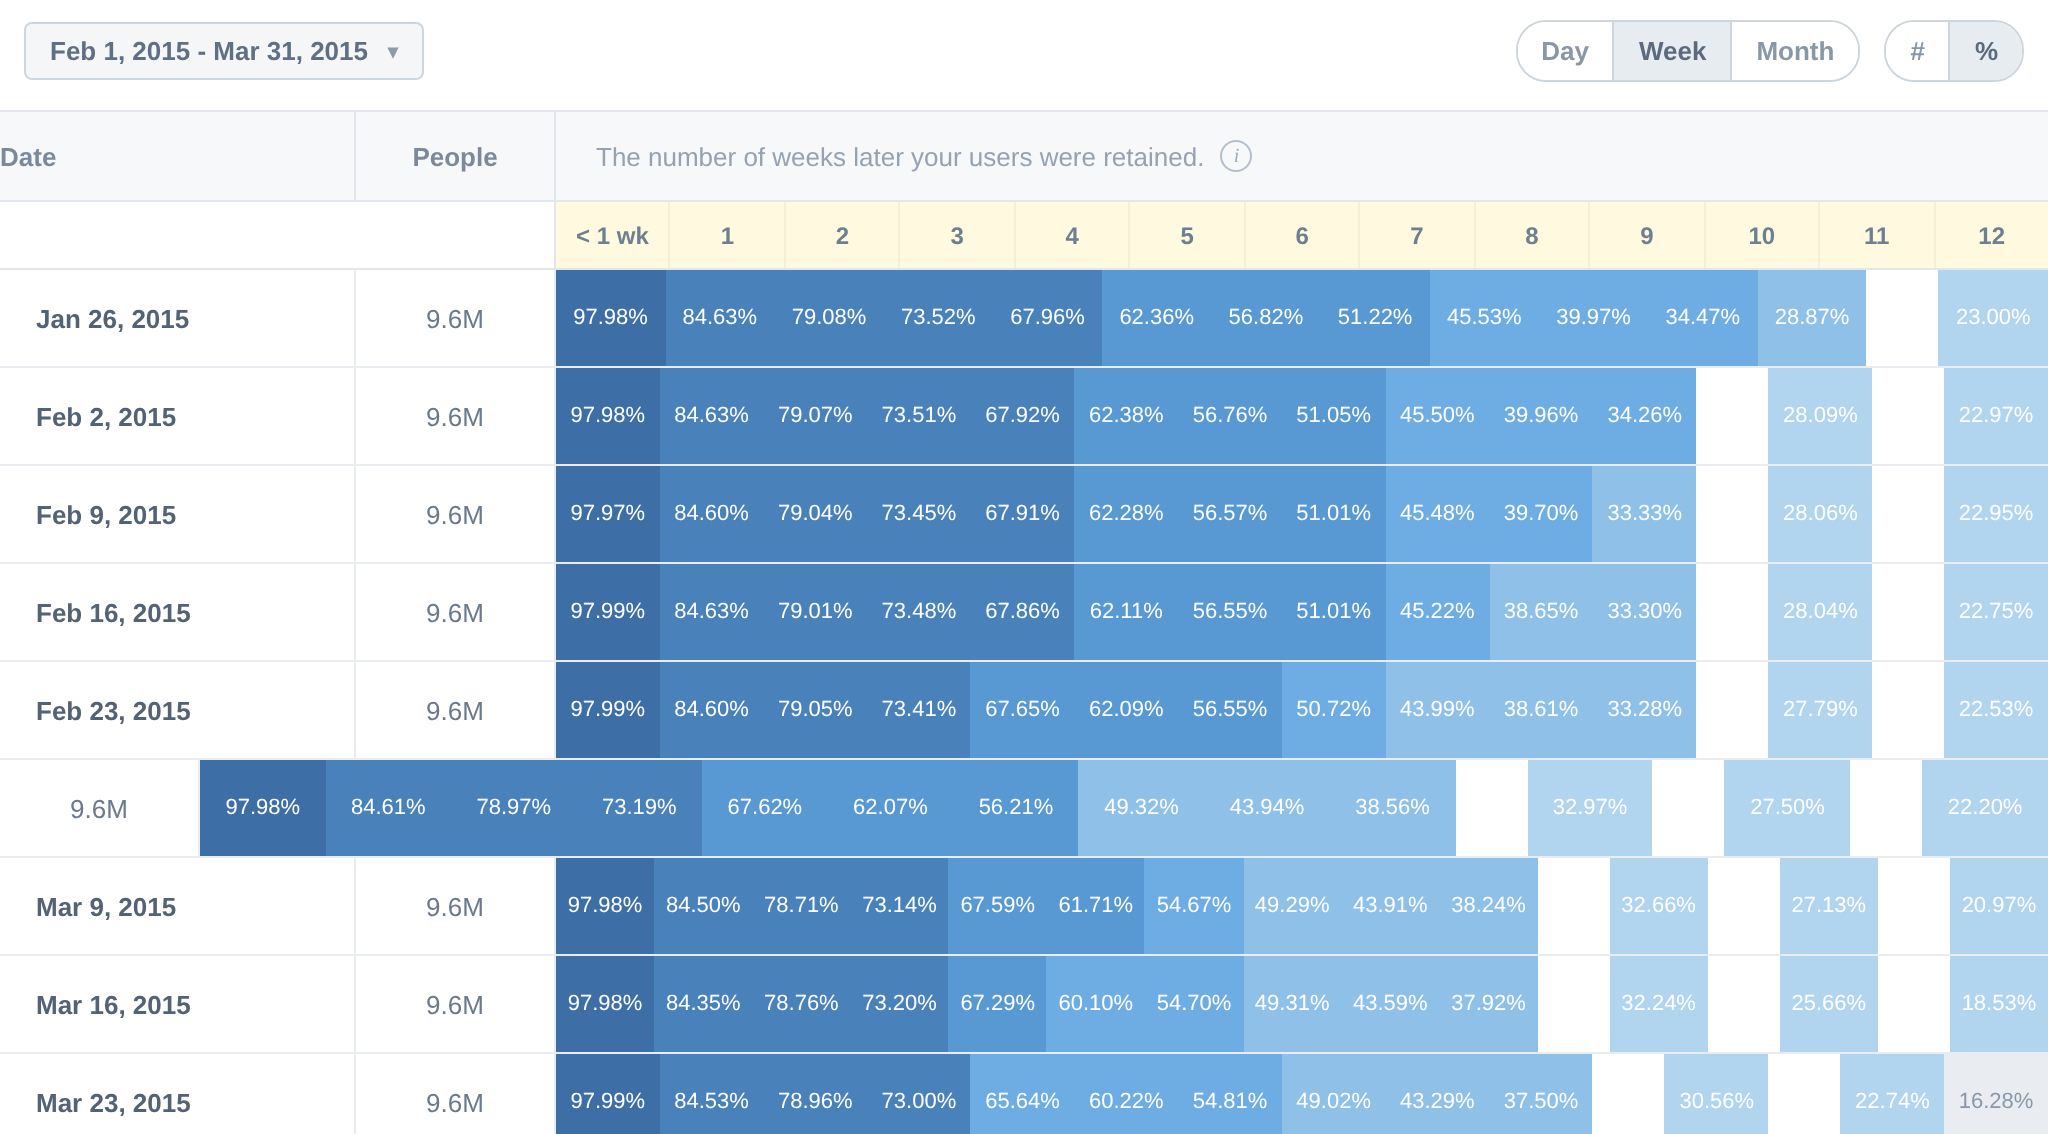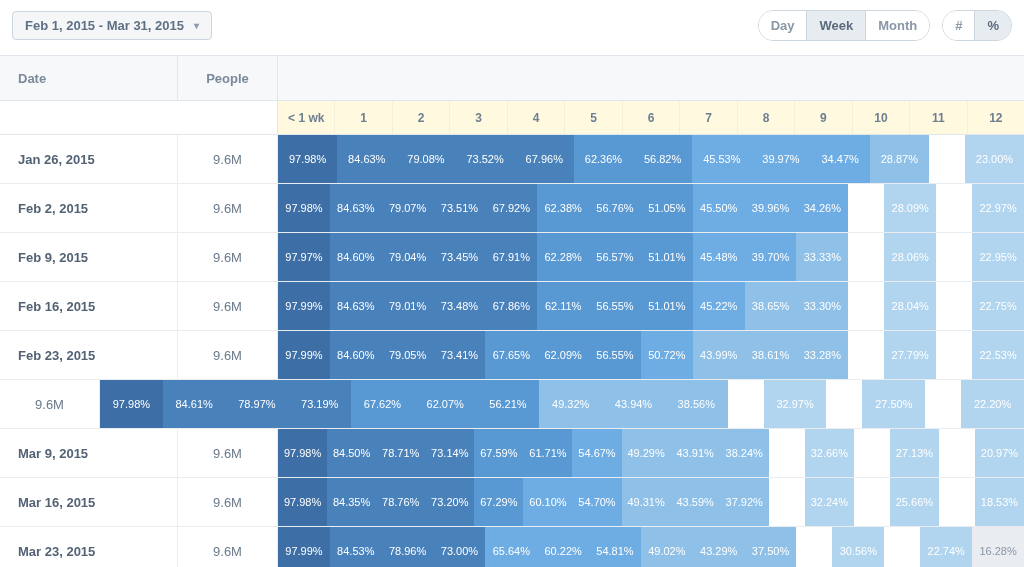--- a/index.html
+++ b/index.html
@@ -10,21 +10,21 @@
 .date-range { display: inline-flex; align-items: center; gap: 10px; padding: 6px 12px; border: 1px solid #cdd6de; border-radius: 4px; background: #f4f6f8; color: #5f7084; font-size: 13px; font-weight: 600; cursor: pointer; }
 .date-range .chev { font-size: 10px; color: #8d9aaa; }
 .spacer { flex: 1; }
 .seg { display: inline-flex; border: 1px solid #cdd6de; border-radius: 15px; overflow: hidden; }
 .seg button { background: #fff; border: none; padding: 7px 12px; font-size: 13px; color: #8a97a7; cursor: pointer; font-weight: 600; }
 .seg button + button { border-left: 1px solid #cdd6de; }
 .seg button.active { background: #e7ecf1; color: #5b6b7d; }
 
 
 .hdrband { display: flex; align-items: stretch; border-top: 1px solid #e2e7ed; border-bottom: 1px solid #e2e7ed; background: #f6f8fa; height: 46px; }
-.hdrband .h-date { width: 178px; padding-left: 18px; display:flex; align-items:center; font-weight:700; color:#7b8a9b; border-right:1px solid #e2e7ed;}
+.hdrband .h-date { width: 178px; display:flex; align-items:center; font-weight:700; color:#7b8a9b; border-right:1px solid #e2e7ed;}
 .hdrband .h-people { width: 100px; display:flex; align-items:center; justify-content:center; font-weight:700; color:#7b8a9b; border-right:1px solid #e2e7ed;}
 .hdrband .h-desc { flex:1; display:flex; align-items:center; gap:8px; padding-left:20px; color:#94a2b2; font-weight:500;}
 .info-ico { display:inline-flex; width:16px; height:16px; border:1.2px solid #b3bfcc; border-radius:50%; align-items:center; justify-content:center; font-size:10px; font-style:italic; font-family:Georgia,serif; color:#9fadbc;}
 
 
 .colhdr { display:flex; border-bottom:1px solid #e2e7ed; height:34px; }
 .colhdr .leftgap { width: 278px; border-right:1px solid #e2e7ed; background:#fff;}
 .colhdr .cols { display:flex; flex:1; background:#fff9e0; }
 .colhdr .cols div { flex:1; display:flex; align-items:center; justify-content:center; font-size:12px; color:#6e7f90; font-weight:600;}
 .colhdr .cols div + div { border-left:1px solid #f3efd9; }
@@ -59,20 +59,24 @@
   </div>
   <div class="seg">
     <button><span>#</span></button>
     <button class="active"><span>%</span></button>
   </div>
 </div>
 
 <div class="hdrband">
   <div class="h-date">Date</div>
   <div class="h-people">People</div>
+  <div class="h-desc">
+    <span>The number of weeks later your users were retained.</span>
+    <span class="info-ico">i</span>
+  </div>
 </div>
 
 <div class="colhdr">
   <div class="leftgap"></div>
   <div class="cols" id="cols">
       <div>&lt; 1 wk</div>
       <div>1</div>
       <div>2</div>
       <div>3</div>
       <div>4</div>
@@ -92,20 +96,21 @@
       <div class="c-date">Jan 26, 2015</div>
       <div class="c-people">9.6M</div>
       <div class="c-cells">
         <div class="cell lvl-6">97.98%</div>
         <div class="cell lvl-5">84.63%</div>
         <div class="cell lvl-5">79.08%</div>
         <div class="cell lvl-5">73.52%</div>
         <div class="cell lvl-5">67.96%</div>
         <div class="cell lvl-4">62.36%</div>
         <div class="cell lvl-4">56.82%</div>
+        <div class="cell lvl-4">51.22%</div>
         <div class="cell lvl-3">45.53%</div>
         <div class="cell lvl-3">39.97%</div>
         <div class="cell lvl-3">34.47%</div>
         <div class="cell lvl-2">28.87%</div>
         <div class="cell lvl-1">23.00%</div>
       </div>
     </div>
     <div class="row">
       <div class="c-date">Feb 2, 2015</div>
       <div class="c-people">9.6M</div>

